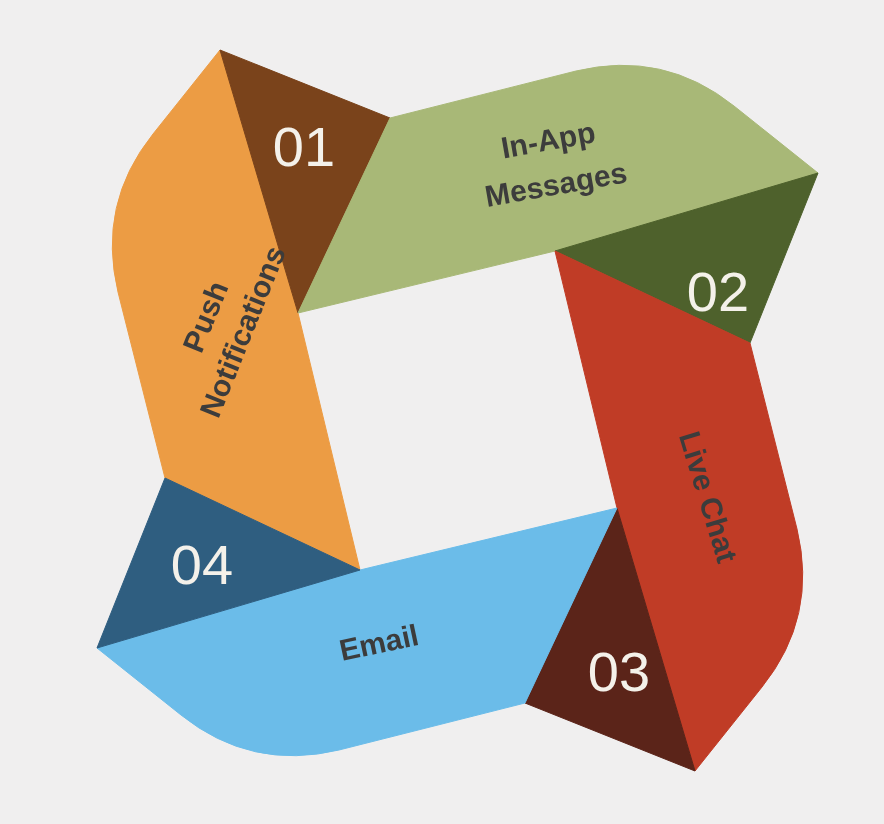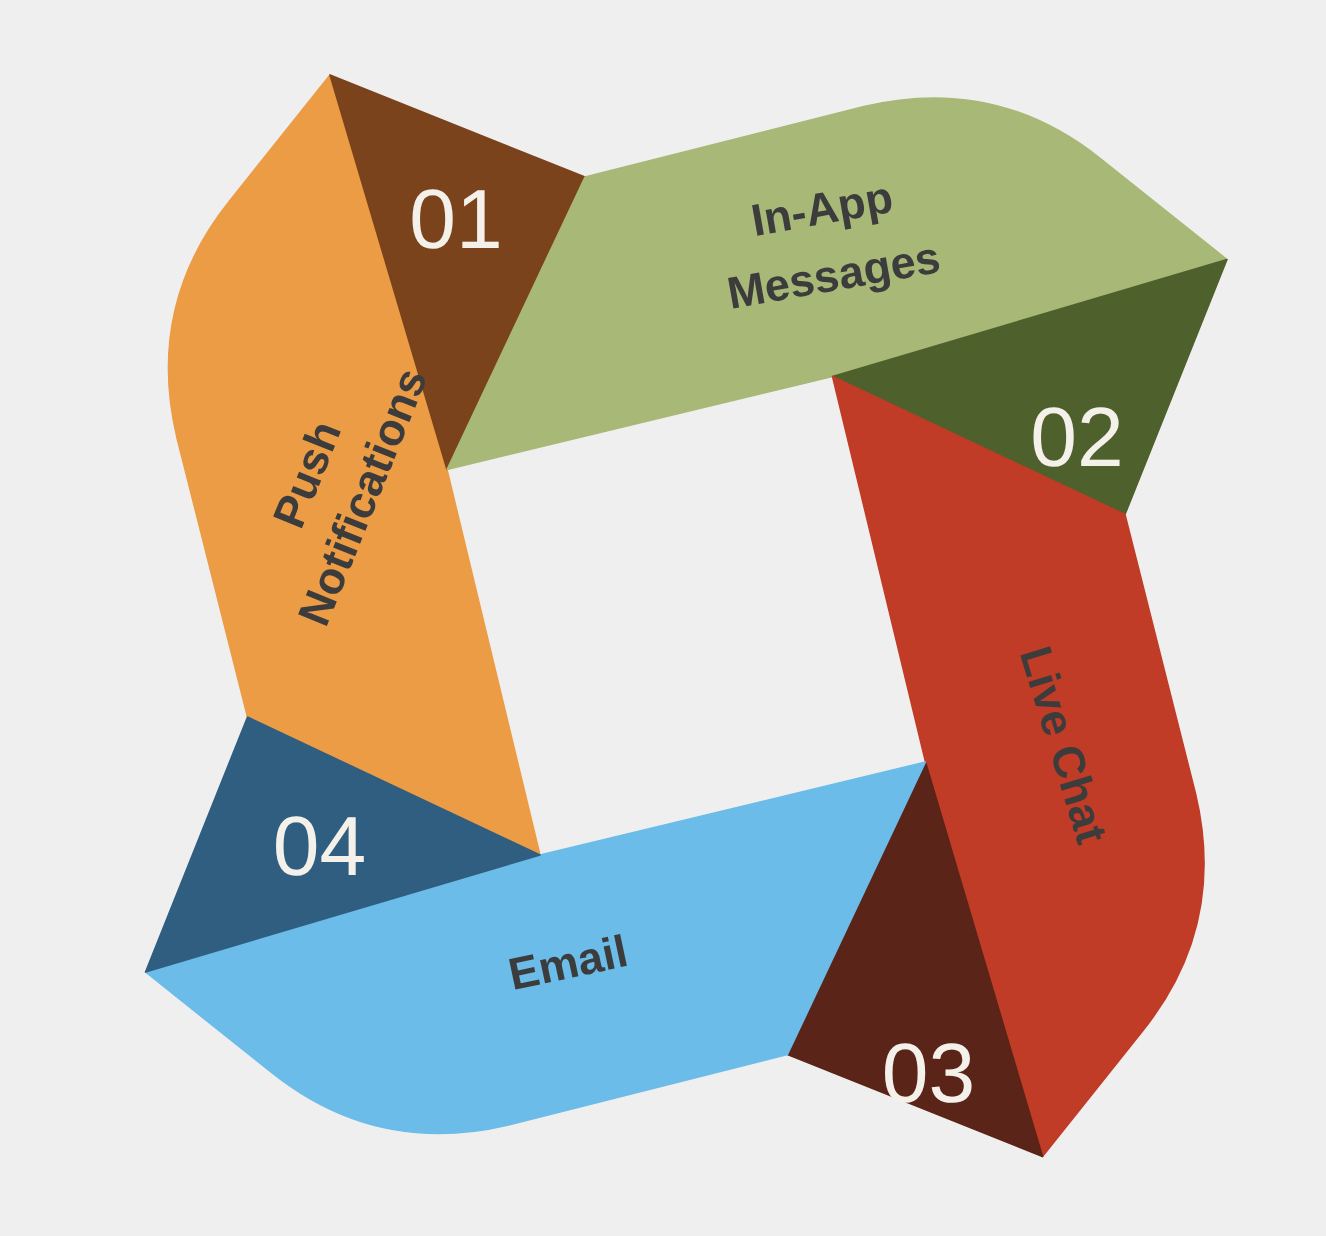--- a/index.html
+++ b/index.html
@@ -72,22 +72,22 @@
     transform: translate(-50%, -50%) rotate(-12deg);
   }
   .num {
     font-size: 56px;
     font-weight: 400;
     color: var(--number-text);
     transform: translate(-50%, -50%);
   }
   .num-01 { left: 304px; top: 146px; }
   .num-02 { left: 718px; top: 255px; margin-top: 36px; }
-  .num-03 { left: 619px; top: 671px; margin-top: 44px; }
-  .num-04 { left: 213px; top: 564px; }
+  .num-03 { left: 619px; top: 671px; }
+  .num-04 { left: 202px; top: 564px; }
 </style>
 </head>
 <body>
 
 <div class="stage">
 
   <svg width="884" height="824" viewBox="0 0 884 824">
 
     <g>
       <path d="M 220 50 L 298 313 L 360 570 L 165 478 L 118 292 Q 97 204 153 134 Z" stroke-width="1" stroke-linejoin="round" fill="#EC9C44" stroke="#EC9C44"></path>

